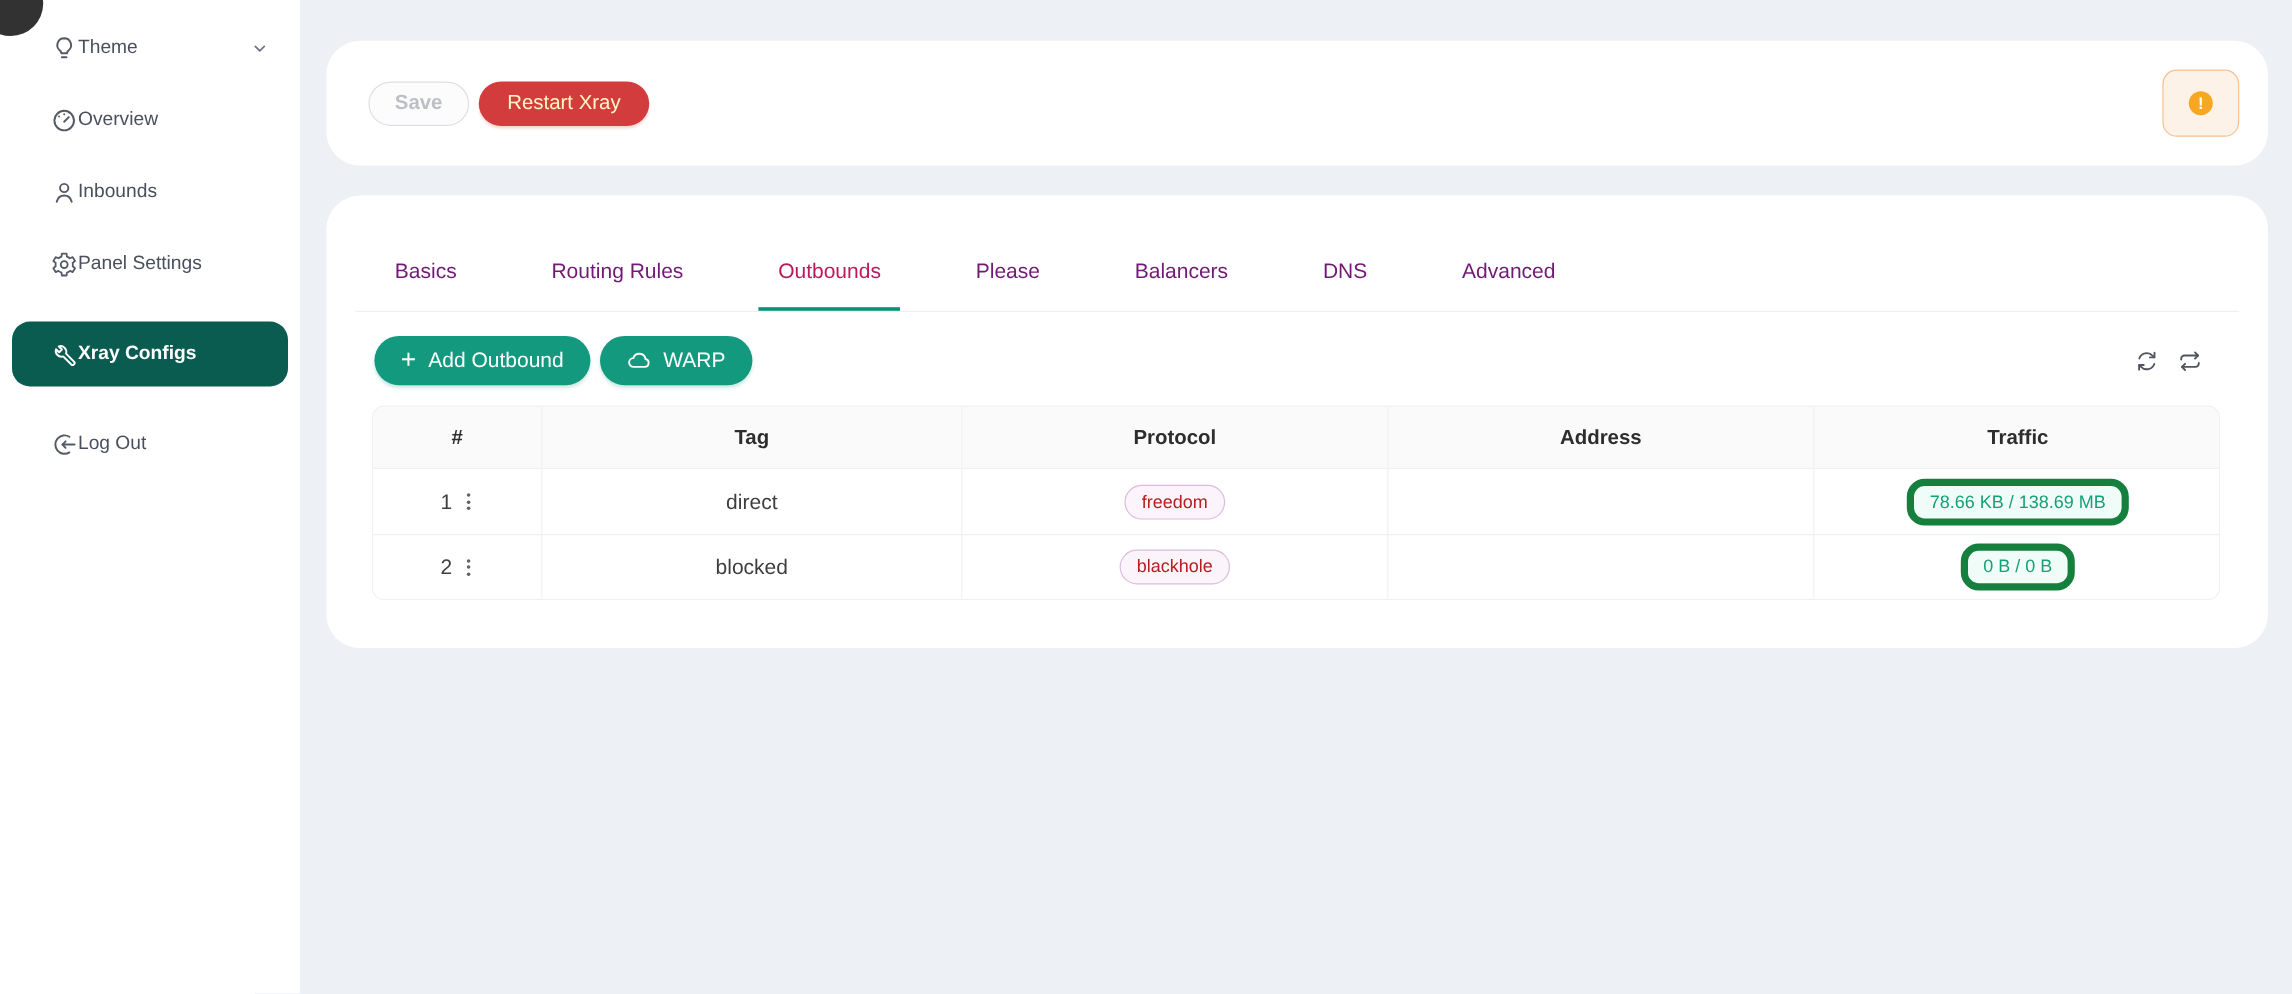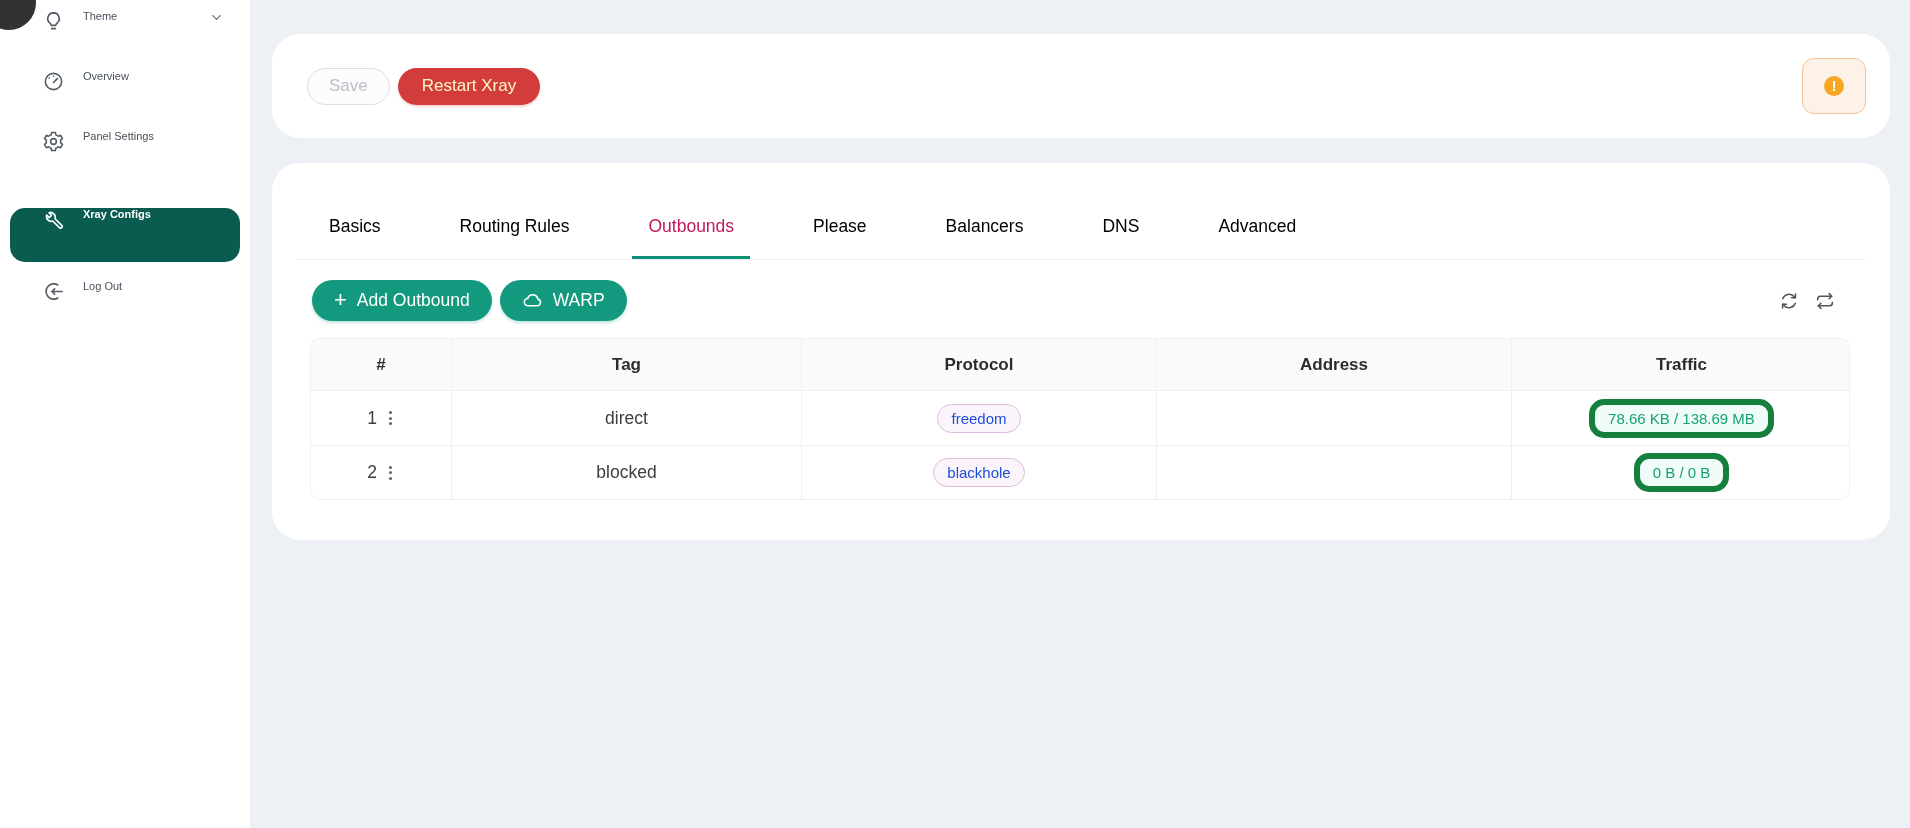--- a/index.html
+++ b/index.html
@@ -20,24 +20,23 @@
     background: #ffffff;
   }
   .corner-blob {
     position:absolute; left:-18px; top:-24px;
     width:54px; height:54px; border-radius:50%;
     background:#323232;
   }
   .menu { padding-top: 10px; }
   .menu-item {
     height: 60px;
-    display: flex; align-items: flex-start;
+    display: flex; align-items: center;
     padding: 0 26px 0 42px;
-    gap: 18px;
-    font-size: 11px;
+    font-size: 16px;
     color: #49505c;
     cursor: pointer;
   }
   .menu-item .mi-icon { width:23px; height:23px; color:#545b66; flex:0 0 auto; }
   .menu-item .chev { margin-left:auto; width:15px; height:15px; color:#6b7280; }
   .menu-item.active {
     background: #0a5b50;
     color: #ffffff;
     border-radius: 15px;
     margin: 18px 10px;
@@ -58,20 +57,21 @@
   .btn {
     height:37px; border-radius:19px;
     font-size:17px; font-family:inherit;
     display:inline-flex; align-items:center; justify-content:center;
     border:none; cursor:pointer; white-space:nowrap;
   }
   .btn-save {
     margin-left:11px; padding:0 21px;
     background:#fcfcfd; border:1px solid #dcdfe3; color:#bcc0c6;
     cursor:not-allowed;
+    font-weight:bold;
   }
   .btn-restart {
     margin-left:8px; padding:12px 24px;
     background:#d23c3c; color:#fef9c3;
     box-shadow:0 2px 2px rgba(210,60,60,.2);
   }
   .alert {
     margin-left:auto;
     height:56px; border-radius:12px;
     background:#fdf2e7; border:1px solid #f6c091;
@@ -96,21 +96,21 @@
     padding:0 24px;
   }
   .tabs {
     display:flex; gap:47px;
     padding:52px 0 0 17px;
     border-bottom:1px solid #f0f0f0;
   }
   .tab {
     padding:0 16px 22px;
     font-size:17.5px; line-height:22px;
-    color:#000000; cursor:pointer;
+    color:#701a75; cursor:pointer;
   }
   .tab.active {
     color:#be185d; font-weight:500;
     padding-bottom:19px;
     border-bottom:3px solid #0b9078;
   }
 
   .toolbar {
     display:flex; align-items:center;
     margin-top:20px; padding-left:16px; padding-right:30px;
@@ -154,21 +154,21 @@
   .dots {
     display:inline-flex; flex-direction:column; gap:2.5px;
     cursor:pointer; padding:3px;
   }
   .dots i { width:3px; height:3px; border-radius:50%; background:#5f6368; }
 
   .badge {
     display:inline-block; padding:4px 13px; border-radius:15px;
     font-size:15px; line-height:19px; white-space:nowrap;
   }
-  .badge-protocol { background:#fbf5fb; border:1px solid #debade; color:#1d4ed8; }
+  .badge-protocol { background:#fbf5fb; border:1px solid #debade; color:#b91c1c; }
   .badge-traffic  { background:#f0fcf7; border:6px solid #15803d; color:#16a076; }
 </style>
 </head>
 <body>
 
 <div class="sidebar">
   <div class="corner-blob"></div>
   <nav class="menu">
 
     <div class="menu-item">
@@ -190,20 +190,29 @@
       <span class="mi-icon">
         <svg viewBox="0 0 24 24" fill="none" stroke="currentColor" stroke-width="1.7" stroke-linecap="round" stroke-linejoin="round">
           <circle cx="12" cy="12" r="8.5"></circle>
           <path d="M12 13l4-4"></path>
           <path d="M7.5 8.5l.01 0M12 6.5l.01 0"></path>
         </svg>
       </span>
       <span>Overview</span>
     </div>
 
+    <div class="menu-item">
+      <span class="mi-icon">
+        <svg viewBox="0 0 24 24" fill="none" stroke="currentColor" stroke-width="1.7" stroke-linecap="round" stroke-linejoin="round">
+          <circle cx="12" cy="8" r="3.6"></circle>
+          <path d="M5.5 20c.8-3.6 3.4-5.5 6.5-5.5s5.7 1.9 6.5 5.5"></path>
+        </svg>
+      </span>
+      <span>Inbounds</span>
+    </div>
 
     <div class="menu-item">
       <span class="mi-icon">
         <svg viewBox="0 0 24 24" fill="none" stroke="currentColor" stroke-width="1.6" stroke-linejoin="round">
           <circle cx="12" cy="12" r="3"></circle>
           <path d="M19.4 13.5c.1-.5.1-1 .1-1.5s0-1-.1-1.5l2-1.6-2-3.4-2.4 1a7.6 7.6 0 0 0-2.6-1.5L14 2.5h-4L9.6 5A7.6 7.6 0 0 0 7 6.5l-2.4-1-2 3.4 2 1.6c-.1.5-.1 1-.1 1.5s0 1 .1 1.5l-2 1.6 2 3.4 2.4-1c.8.7 1.7 1.2 2.6 1.5l.4 2.5h4l.4-2.5c1-.3 1.8-.8 2.6-1.5l2.4 1 2-3.4-2-1.6z"></path>
         </svg>
       </span>
       <span>Panel Settings</span>
     </div>

